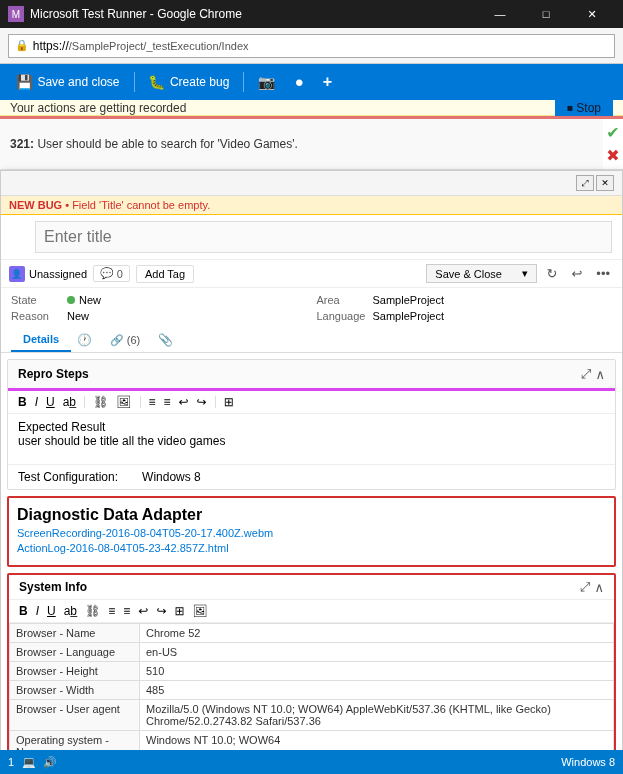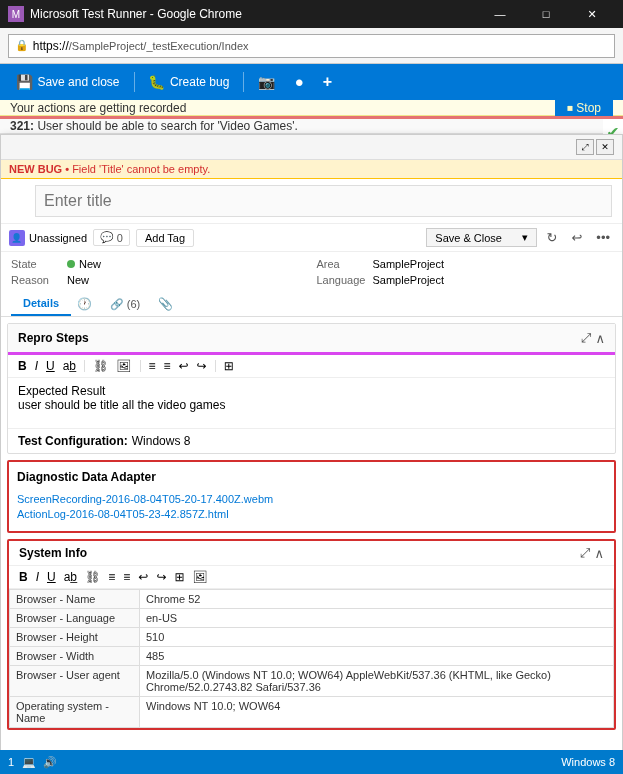--- a/index.html
+++ b/index.html
@@ -74,31 +74,31 @@
       align-items: center;
       padding: 0 10px;
       font-size: 12px;
       color: #333;
       border-bottom: 1px solid #f0e68c;
       justify-content: space-between;
       gap: 23px;
     }
     .stop-btn {
       background: #0078d7;
-      color: #fef9c3;
+      color: #0f172a;
       border: none;
       padding: 3px 12px;
       font-size: 12px;
       cursor: pointer;
       border-radius: 2px;
     }
 
     
     .test-step-header {
-      padding: 0 10px;
+      padding: 18px 10px;
       font-size: 12px;
       color: #333;
       background: #f9f9f9;
       border-bottom: 1px solid #e0e0e0;
     }
 
     
     .bug-dialog {
       position: relative;
       background: white;
@@ -218,30 +218,30 @@
       min-height: 50px;
     }
 
     .test-config-row {
       display: flex;
       align-items: center;
       padding: 5px 10px;
       border-top: 1px solid #eee;
       font-size: 12px;
     }
-    .test-config-label { font-weight: 700; margin-right: 4px; }
+    .test-config-label { font-weight: 400; margin-right: 24px; }
 
     
     .diagnostic-section {
       border: 2px solid #d32f2f;
       margin: 6px;
       padding: 8px;
       border-radius: 2px;
     }
-    .diagnostic-title { font-weight: 700; font-size: 12px; margin-bottom: 9px; }
+    .diagnostic-title { font-weight: 700; font-size: 16px; margin-bottom: 3px; }
     .diagnostic-link { color: #0078d7; text-decoration: none; font-size: 11px; display: block; margin-bottom: 3px; }
 
     
     .sysinfo-section {
       border: 2px solid #d32f2f;
       margin: 6px;
       border-radius: 2px;
     }
     .sysinfo-header {
       display: flex;

